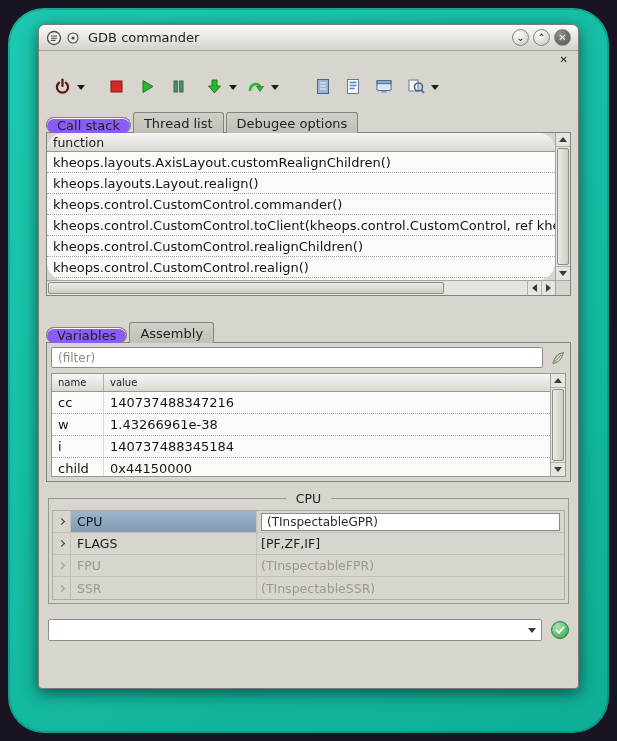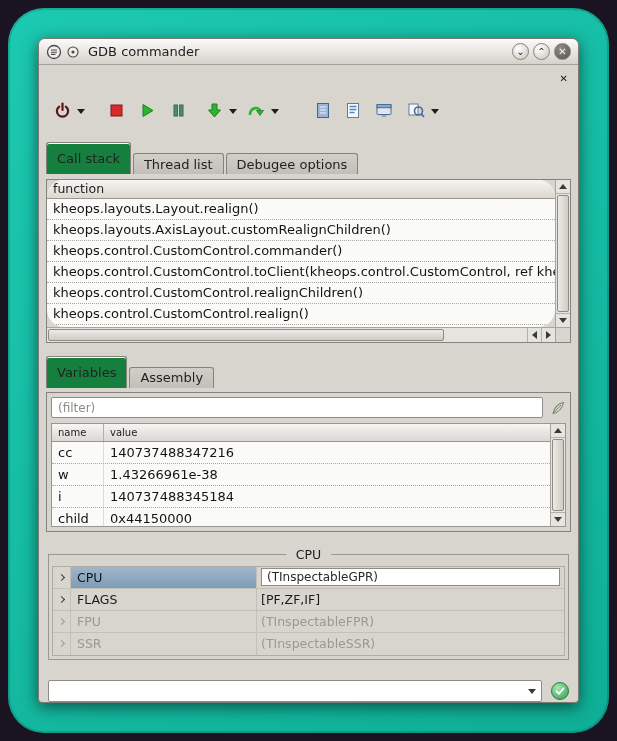--- a/index.html
+++ b/index.html
@@ -2,23 +2,23 @@
 <html><head>
 <meta charset="utf-8">
 <style>
   *{box-sizing:border-box;margin:0;padding:0;}
   html,body{width:617px;height:741px;}
   body{background:#1a1322;font-family:"DejaVu Sans","Liberation Sans",sans-serif;position:relative;overflow:hidden;}
 
   .frame{position:absolute;left:8px;top:8px;width:601px;height:725px;border-radius:36px;
          background:linear-gradient(145deg,#1cc9b0,#0fae96);box-shadow:inset 0 0 0 2px rgba(0,0,0,.15);}
 
-  .window{position:absolute;left:30px;top:30px;width:541px;height:665px;background:#d8d5cf;
+  .window{position:absolute;left:30px;top:16px;width:541px;height:665px;background:#d8d5cf;
           border:1px solid #7e7b74;border-radius:7px 7px 4px 4px;
-          box-shadow:0 4px 16px rgba(0,0,0,.55);display:flex;flex-direction:column;overflow:hidden;justify-content:space-between;}
+          box-shadow:0 4px 16px rgba(0,0,0,.55);display:flex;flex-direction:column;overflow:hidden;}
 
   
   .titlebar{flex:0 0 26px;background:linear-gradient(#fcfbfa,#d5d2cc);border-bottom:1px solid #a5a29b;
             display:flex;align-items:center;padding:0 7px;gap:5px;}
   .title{font-size:13px;color:#1d1d1d;margin-left:4px;}
   .controls{margin-left:auto;display:flex;gap:4px;}
   .winbtn{width:17px;height:17px;border-radius:50%;background:radial-gradient(circle at 35% 30%,#ffffff,#c7c4be);
           border:1px solid #85827b;display:flex;align-items:center;justify-content:center;
           font-size:10px;color:#2a2a2a;line-height:1;cursor:default;}
   .winbtn.close{background:radial-gradient(circle at 35% 30%,#918e88,#56534e);color:#f2f1ee;}
@@ -29,25 +29,25 @@
 
   
   .toolbar{flex:0 0 36px;display:flex;align-items:center;padding:0 12px;}
   .tbtn{height:26px;display:flex;align-items:center;justify-content:center;padding:0 3px;}
   .dd{width:0;height:0;border-left:4px solid transparent;border-right:4px solid transparent;
       border-top:5px solid #1c1c1c;margin:2px 7px 0 3px;}
   .gap-s{width:13px}.gap-m{width:8px}.gap-l{width:26px}
 
   
   .tabs{display:flex;align-items:flex-end;padding-left:7px;position:relative;z-index:2;margin-bottom:-1px;}
-  .tabs1{margin-top:8px;} .tabs2{margin-top:8px;}
+  .tabs1{margin-top:8px;} .tabs2{margin-top:26px;}
   .tab{border:1px solid #85827b;border-bottom:none;background:linear-gradient(#d2cfc9,#c2bfb9);
        padding:0 10px;font-size:13px;color:#222;border-radius:3px 3px 0 0;margin-right:2px;height:21px;
        display:flex;align-items:center;}
-  .tab.selected{background:#15803d;height:32px;box-shadow:inset 0 1px 0 #fff;z-index:3;}
+  .tab.selected{background:#8b5cf6;height:16px;box-shadow:inset 0 1px 0 #fff;z-index:3;border-radius:10px;}
 
   
   .panel{margin:0 7px;border:1px solid #85827b;background:#d8d5cf;position:relative;z-index:1;}
   .cs-panel{height:164px;display:grid;grid-template-columns:1fr 15px;grid-template-rows:1fr 15px;}
   .table{background:#fafaf8;overflow:hidden;display:flex;flex-direction:column;border-radius:17px;}
   .thead{flex:0 0 19px;background:linear-gradient(#f6f5f3,#dbd8d2);border-bottom:1px solid #9a978f;
          display:flex;align-items:center;font-size:12.5px;color:#222;}
   .hcell{padding:0 6px;height:100%;display:flex;align-items:center;}
   .row{flex:0 0 21px;display:flex;align-items:center;font-size:13px;color:#141414;
        border-bottom:1px dotted #a9a69f;padding:0 6px;white-space:nowrap;overflow:hidden;}
@@ -228,22 +228,22 @@
       <span class="tab selected">Call stack</span>
       <span class="tab">Thread list</span>
       <span class="tab">Debugee options</span>
     </div>
 
     <div class="panel cs-panel">
       <div class="table">
         <div class="thead">
           <span class="hcell">function</span>
         </div>
+        <div class="row">kheops.layouts.AxisLayout.customRealignChildren()</div>
         <div class="row">kheops.layouts.Layout.realign()</div>
-        <div class="row">kheops.layouts.AxisLayout.customRealignChildren()</div>
         <div class="row">kheops.control.CustomControl.commander()</div>
         <div class="row">kheops.control.CustomControl.toClient(kheops.control.CustomControl, ref kheops.</div>
         <div class="row">kheops.control.CustomControl.realignChildren()</div>
         <div class="row">kheops.control.CustomControl.realign()</div>
       </div>
       <div class="vscroll">
         <div class="sbtn" style="border-top:none;border-bottom:1px solid #b3b0a9;">
             <span class="tri-up"></span>
           </div>
         <div class="vthumb"></div>

